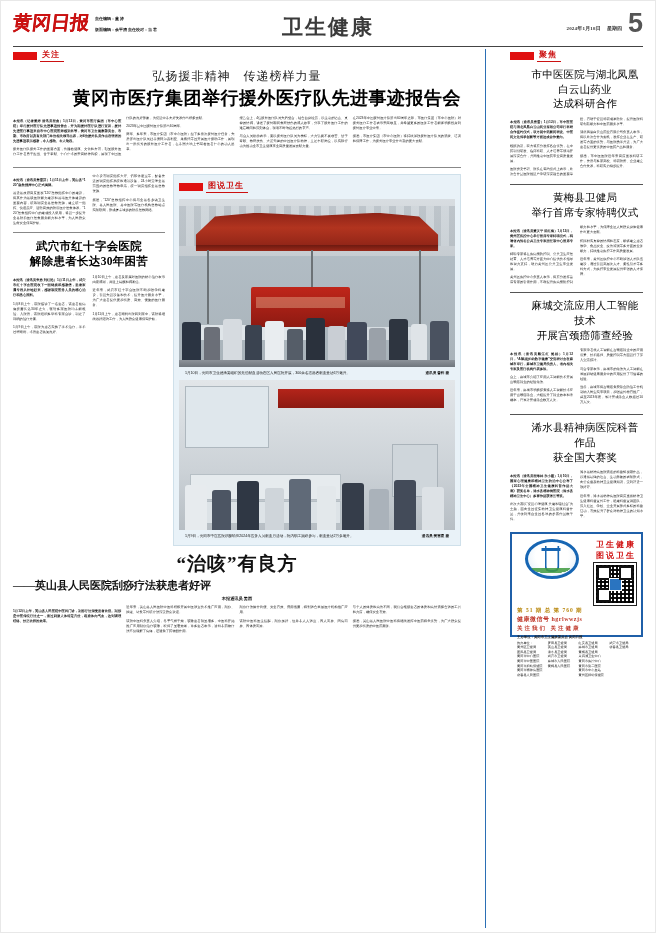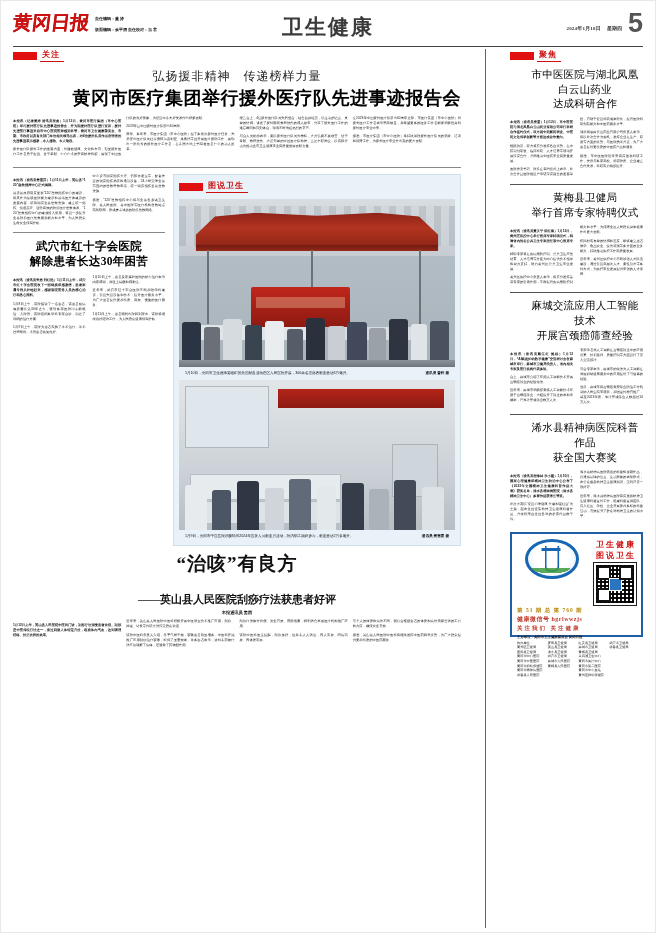--- a/index.html
+++ b/index.html
@@ -377,21 +377,21 @@
             <div class="caption">
               <span class="credit">通讯员 樊雷星 摄</span>
               <span>1月9日，黄冈市中医医院积极响应2024年医务人员献血月活动，院内职工踊跃参与，献血量达2万多毫升。</span>
             </div>
           </div>
         </div>
       </div>
 
       <div style="margin-top:7px;">
         <div style="text-align:center;font-size:19px;font-weight:bold;letter-spacing:1px;line-height:1.2;">“治咳”有良方</div>
-        <div style="text-align:center;font-size:11px;font-weight:bold;margin-top:16px;">——英山县人民医院刮痧疗法获患者好评</div>
+        <div style="font-size:11px;font-weight:bold;margin-top:2px;">——英山县人民医院刮痧疗法获患者好评</div>
         <div style="text-align:center;font-size:4.2px;font-weight:bold;margin:3px 0 4px 0;font-family:'Liberation Sans',sans-serif;">本报通讯员 姜西</div>
         <div class="cols4">
           <p class="body lead">1月12日上午，英山县人民医院中医科门诊，刮痧疗法深受患者欢迎。刮痧是中医传统疗法之一，通过刺激人体特定穴位，疏通体内气血，达到调理经络、扶正祛邪的效果。</p>
           <p class="body">近年来，英山县人民医院中医科积极开展中医适宜技术推广应用，刮痧、拔罐、针灸等传统疗法深受群众欢迎。</p>
           <p class="body">该院中医科负责人介绍，冬季气候干燥，咳嗽患者明显增多，中医科开始推广应用刮痧治疗咳嗽，取得了显著效果，许多患者表示，这种非药物疗法不仅缓解了病痛，还避免了药物副作用。</p>
           <p class="body">刮痧疗法操作简便、安全有效、费用低廉，特别适合基层医疗机构推广应用。</p>
           <p class="body">该院中医科医生提醒，刮痧虽好，但并非人人适宜，因人而异、因病而异、因体质而异。</p>
           <p class="body">每个人的体质和病情不同，我们会根据患者的体质和病情选择合适的工具和力度，确保安全有效。</p>
           <p class="body">据悉，英山县人民医院中医科将继续发挥中医药特色优势，为广大群众提供更加优质的中医药服务。</p>
         </div>

